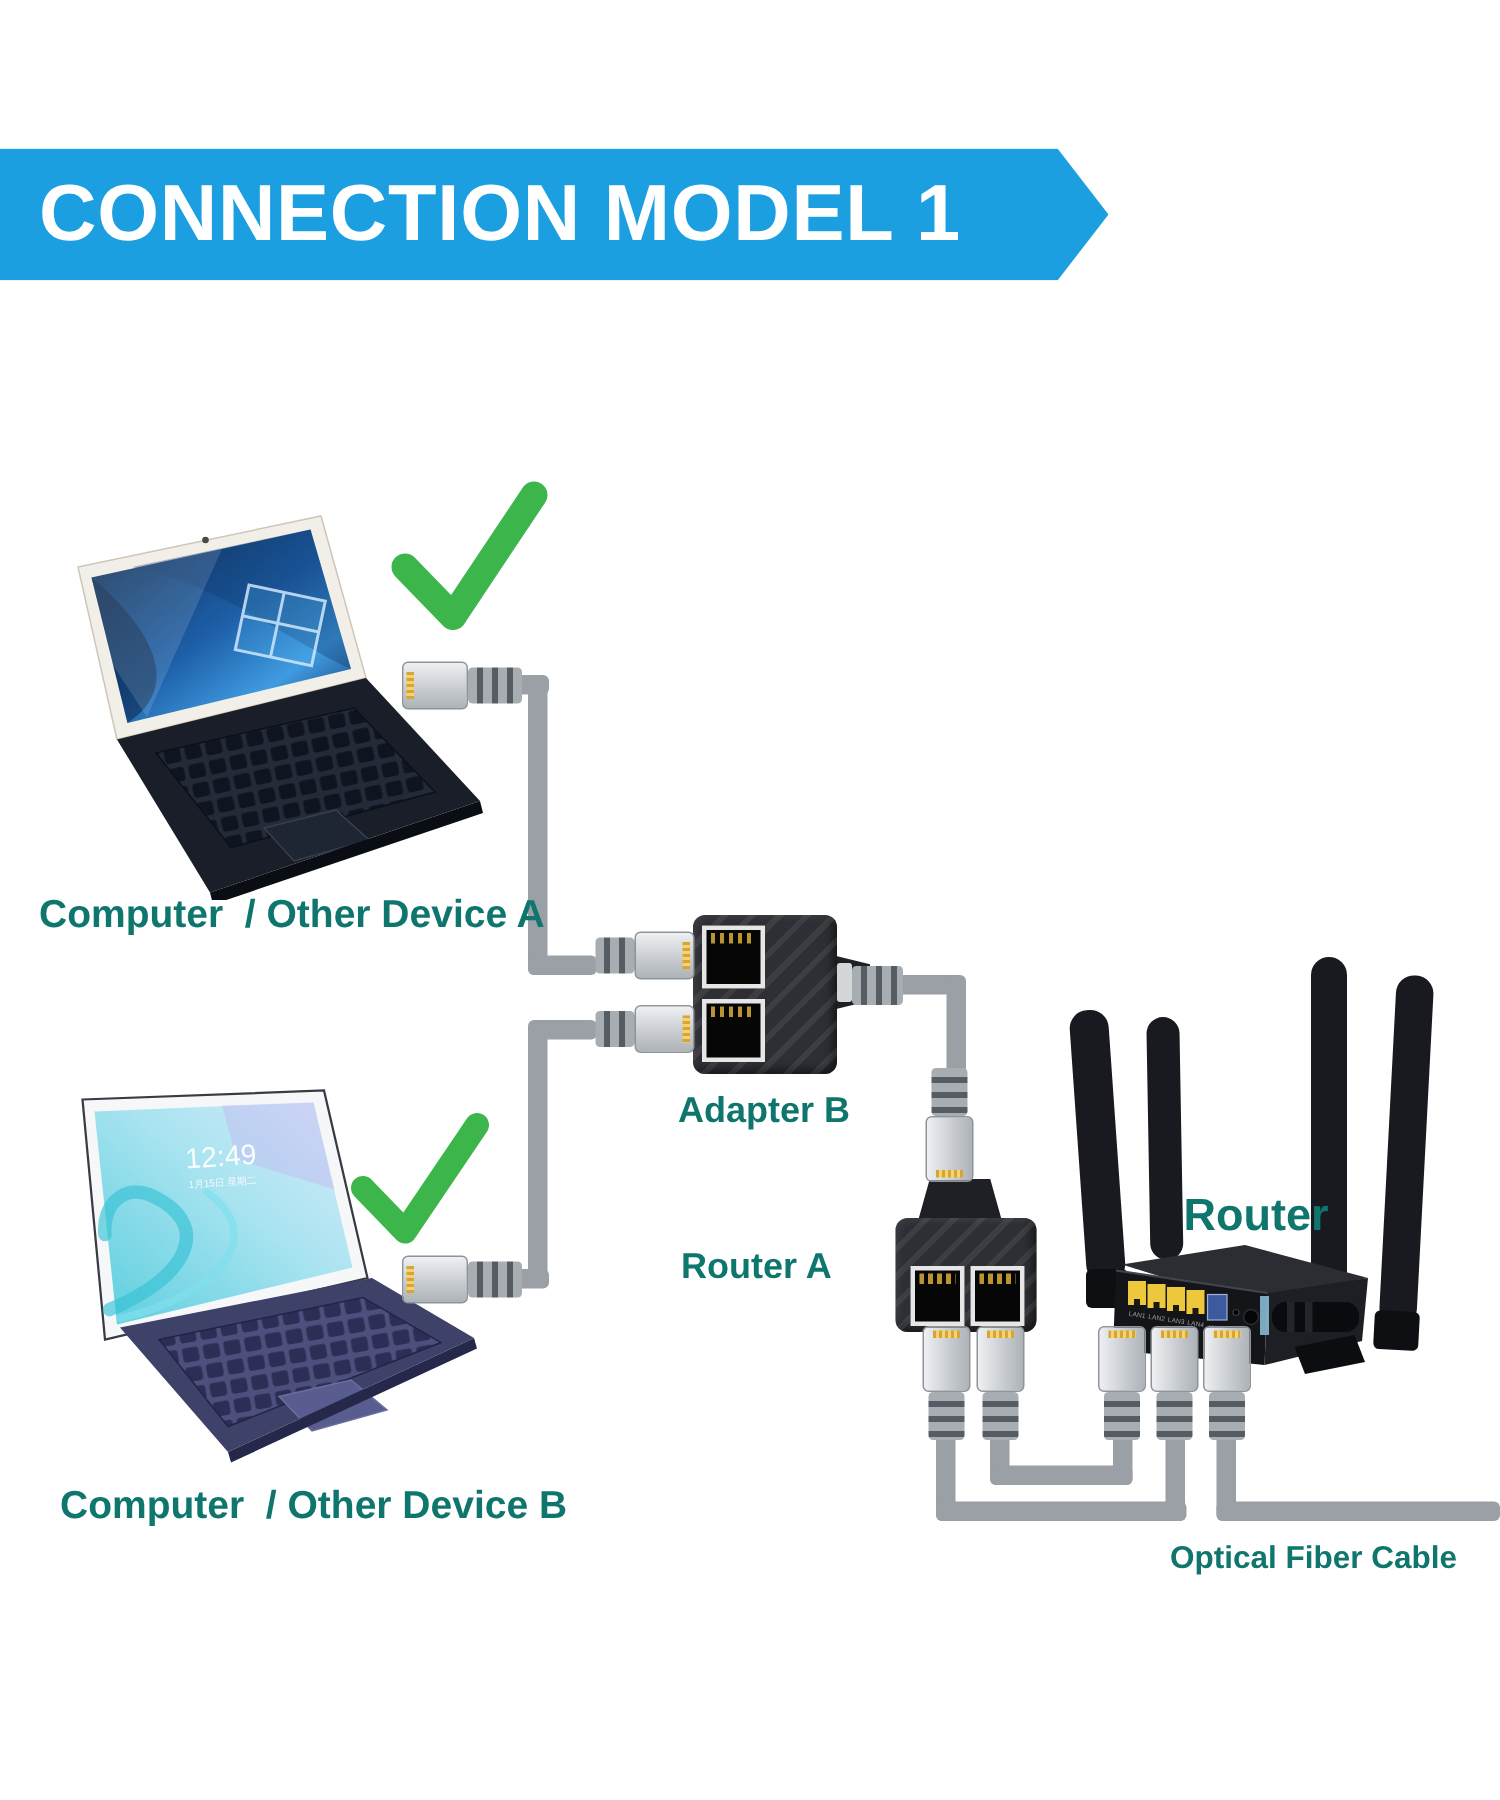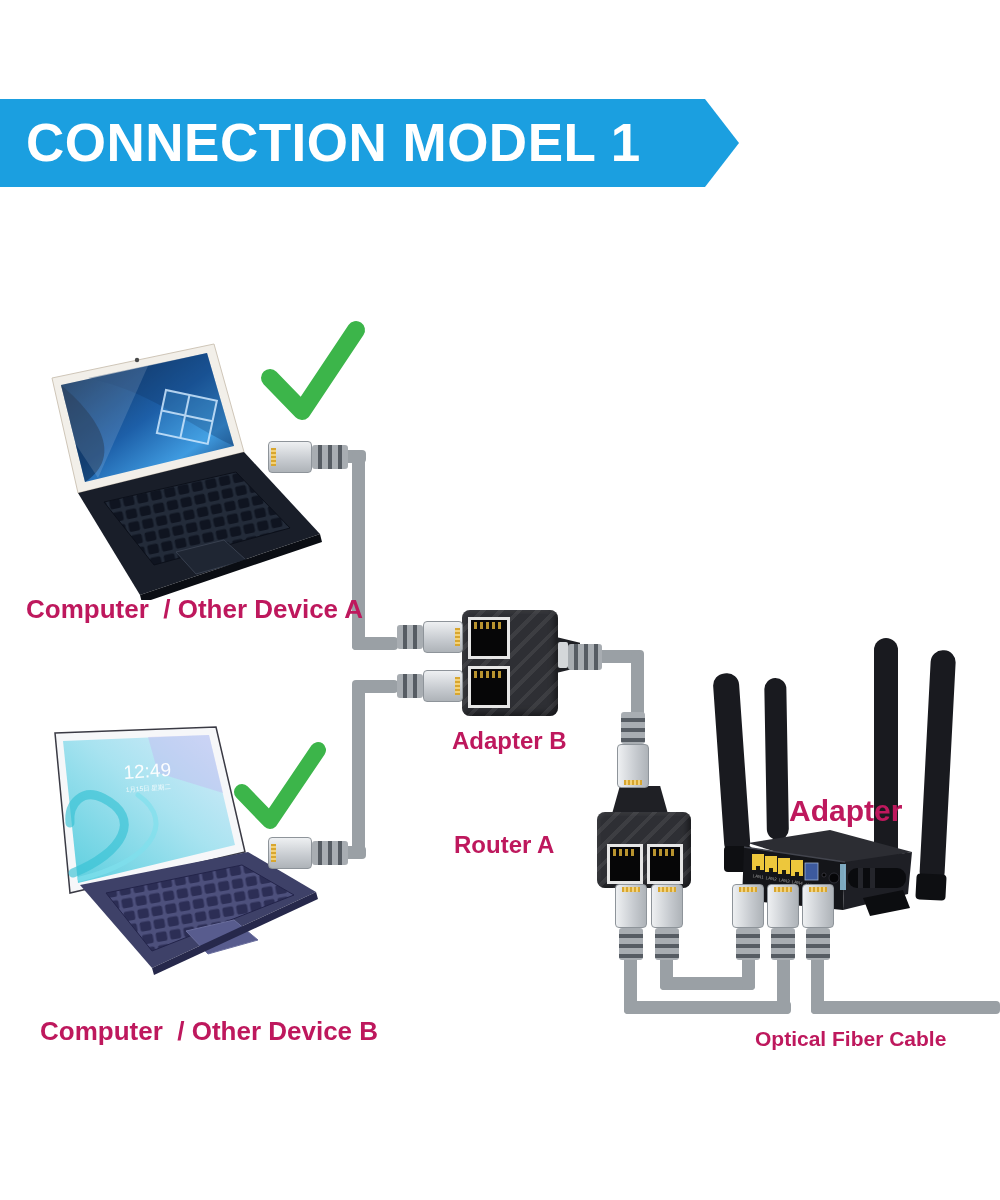--- a/index.html
+++ b/index.html
@@ -6,21 +6,21 @@
   #canvas{position:relative;width:1000px;height:1200px;background:#ffffff;overflow:hidden;
           font-family:"Liberation Sans",sans-serif;}
 
   
   .banner{position:absolute;left:0;top:99px;width:739px;height:88px;background:#1b9fe0;
           clip-path:polygon(0 0,705px 0,739px 44px,705px 88px,0 88px);}
   .banner-text{position:absolute;left:26px;top:0;height:112px;line-height:88px;
                font-size:53px;font-weight:700;color:#ffffff;letter-spacing:0.5px;white-space:pre;}
 
   
-  .lbl{position:absolute;color:#be185d;font-weight:700;white-space:pre;}
+  .lbl{position:absolute;color:#0f766e;font-weight:700;white-space:pre;}
   .lbl-device{font-size:26px;}
   .lbl-adapter{font-size:24px;text-align:center;}
   .lbl-router{font-size:30px;}
   .lbl-cable{font-size:21px;}
 
   
   .cable{position:absolute;background:#9aa0a5;border-radius:4px;}
 
   
   .plug{position:absolute;display:flex;}
@@ -239,19 +239,19 @@
   </div>
 
   <svg style="left:256px;top:316px;" width="114" height="110" viewBox="0 0 114 110">
     <path d="M14,62 L46,95 L100,14" fill="none" stroke="#3cb54a" stroke-width="18" stroke-linecap="round" stroke-linejoin="round"></path>
   </svg>
   <svg style="left:230px;top:738px;" width="100" height="96" viewBox="0 0 100 96">
     <path d="M12,54 L40,83 L88,12" fill="none" stroke="#3cb54a" stroke-width="16" stroke-linecap="round" stroke-linejoin="round"></path>
   </svg>
 
   <div class="lbl lbl-device" style="left:26px;top:594px;">Computer  / Other Device A</div>
-  <div class="lbl lbl-device" style="left:40px;top:1016px;">Computer  / Other Device B</div>
+  <div class="lbl lbl-device" style="left:40px;top:988px;">Computer  / Other Device B</div>
   <div class="lbl lbl-adapter" style="left:452px;top:727px;">Adapter B</div>
   <div class="lbl lbl-adapter" style="left:454px;top:831px;">Router A</div>
-  <div class="lbl lbl-router" style="left:789px;top:794px;">Adapter</div>
-  <div class="lbl lbl-cable" style="left:755px;top:1027px;">Optical Fiber Cable</div>
+  <div class="lbl lbl-router" style="left:789px;top:794px;">Router</div>
+  <div class="lbl lbl-cable" style="left:780px;top:1027px;">Optical Fiber Cable</div>
 
 </div>
 
 </body></html>

